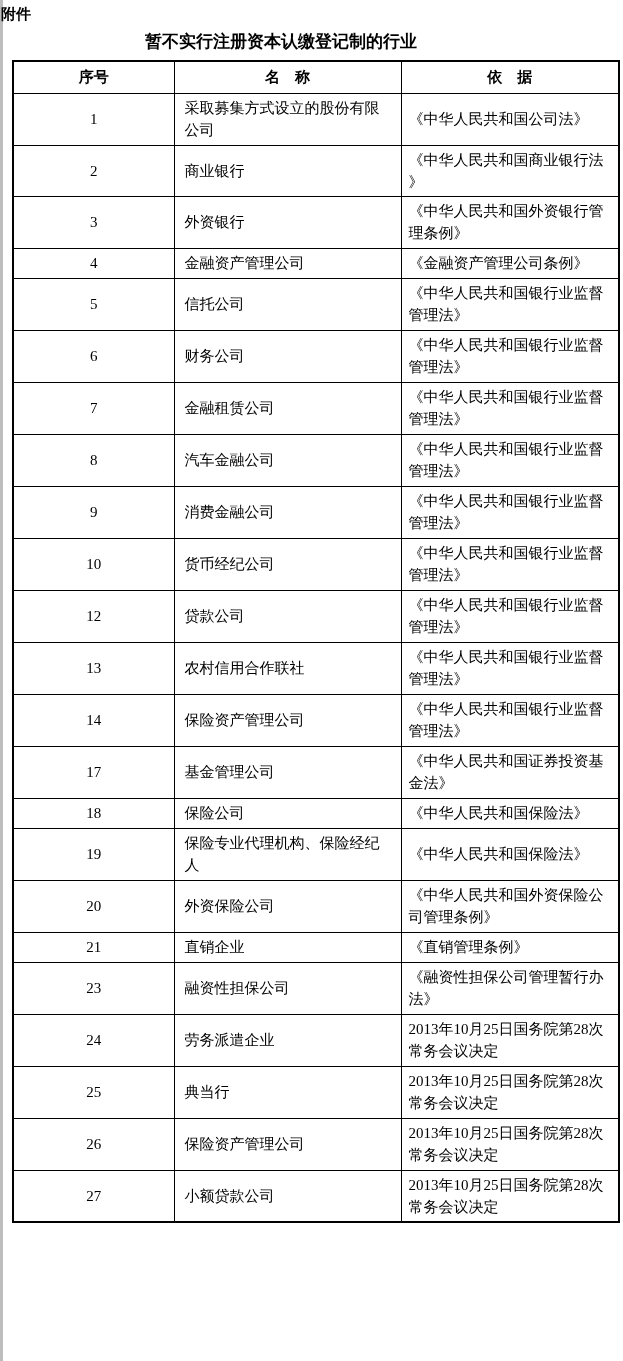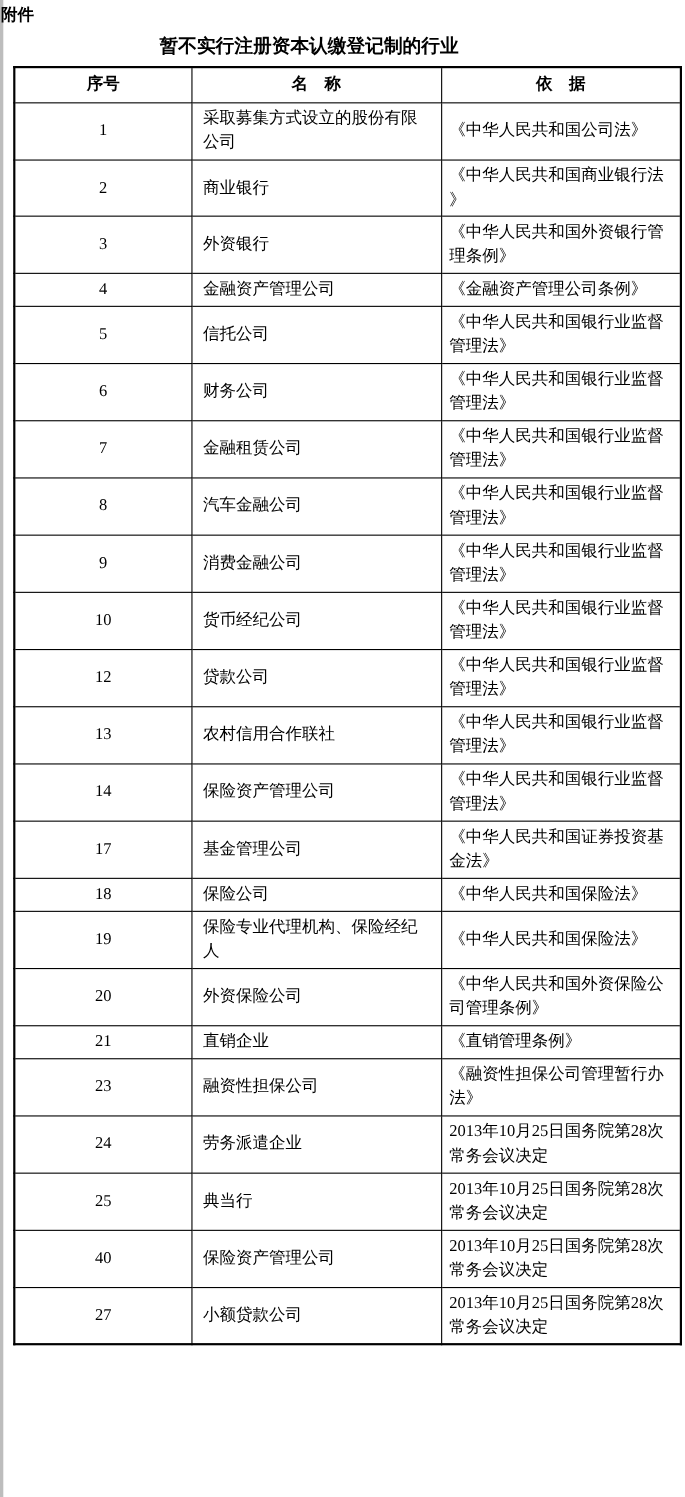--- a/index.html
+++ b/index.html
@@ -194,21 +194,21 @@
     <td class="cell-no">24</td>
     <td class="cell-name">劳务派遣企业</td>
     <td class="cell-basis">2013年10月25日国务院第28次常务会议决定</td>
   </tr>
         <tr>
     <td class="cell-no">25</td>
     <td class="cell-name">典当行</td>
     <td class="cell-basis">2013年10月25日国务院第28次常务会议决定</td>
   </tr>
         <tr>
-    <td class="cell-no">40</td>
+    <td class="cell-no">26</td>
     <td class="cell-name">保险资产管理公司</td>
     <td class="cell-basis">2013年10月25日国务院第28次常务会议决定</td>
   </tr>
         <tr>
     <td class="cell-no">27</td>
     <td class="cell-name">小额贷款公司</td>
     <td class="cell-basis">2013年10月25日国务院第28次常务会议决定</td>
   </tr>
       </tbody>
   </table>

